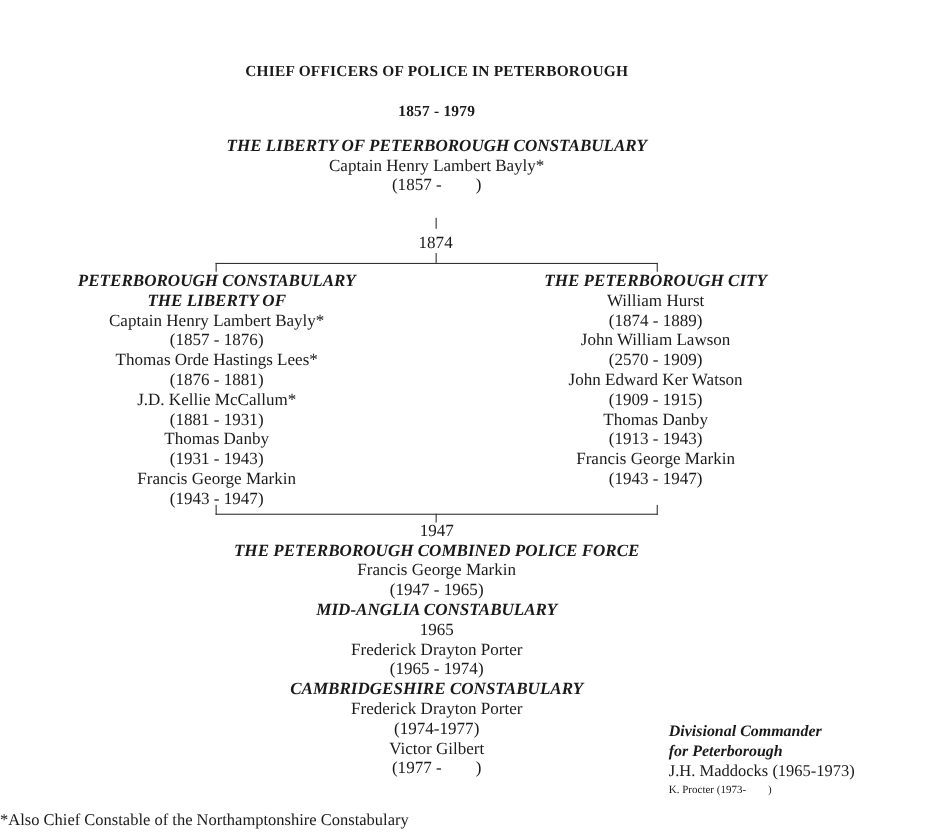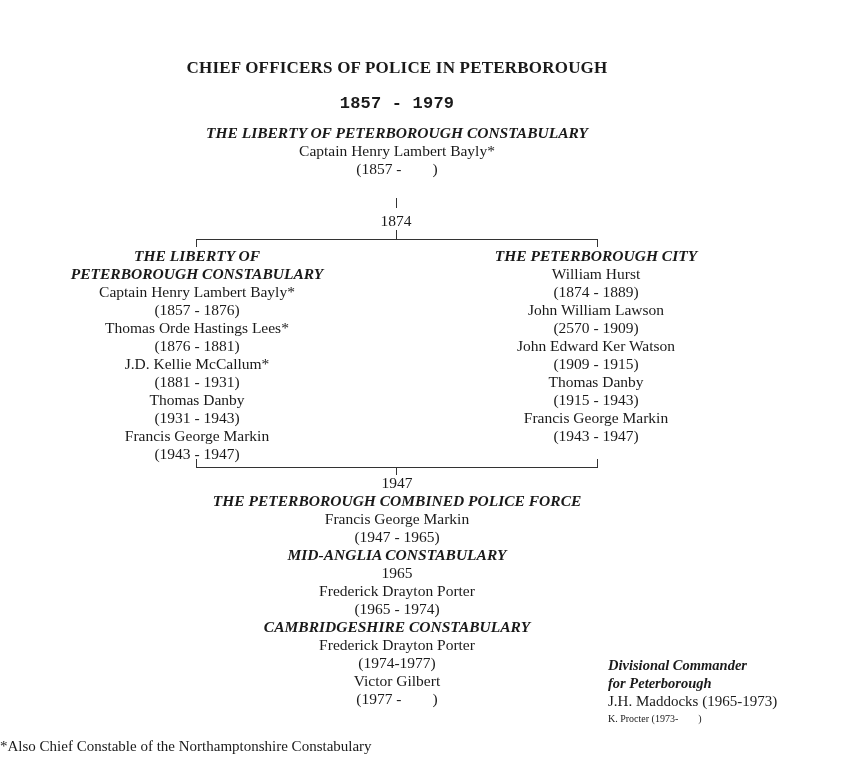--- a/index.html
+++ b/index.html
@@ -1,48 +1,48 @@
 <!DOCTYPE html>
 <html><head>
 <meta charset="utf-8">
 <style>
   html, body { margin:0; padding:0; }
   body { width:850px; height:758px; background:#ffffff; position:relative; overflow:hidden;
          font-family:"Liberation Serif","DejaVu Serif",serif; color:#1a1a1a; }
   .abs { position:absolute; }
   .center { text-align:center; }
-  .title { font-weight:bold; font-size:17px; letter-spacing:0.2px; }
+  .title { font-weight:bold; font-size:14px; letter-spacing:0.2px; }
   .b { font-weight:bold; font-size:15.5px; line-height:18px;font-style:italic; }
   .r { font-size:15.5px; line-height:18px; }
   .line { position:absolute; background:#333; }
   .block { position:absolute; text-align:center; }
   .block div { white-space:nowrap; }
 </style>
 </head>
 <body>
 
 <div class="abs title center" style="left:0;width:794px;top:58px;">CHIEF OFFICERS OF POLICE IN PETERBOROUGH</div>
-<div class="abs title center" style="left:0;width:794px;top:94px;font-family:Liberation Mono, monospace;">1857 - 1979</div>
+<div class="abs title center" style="left:0;width:794px;top:94px;">1857 - 1979</div>
 
 <div class="block" style="left:150px;width:494px;top:124px;">
   <div class="b">THE LIBERTY OF PETERBOROUGH CONSTABULARY</div>
   <div class="r">Captain Henry Lambert Bayly*</div>
   <div class="r" style="white-space:pre;">(1857 -        )</div>
 </div>
 
 <div class="line" style="left:396px;top:198px;width:1px;height:10px;"></div>
 <div class="abs r center" style="left:346px;width:100px;top:212px;">1874</div>
 <div class="line" style="left:396px;top:230px;width:1px;height:9px;"></div>
 <div class="line" style="left:196px;top:239px;width:402px;height:1px;"></div>
 <div class="line" style="left:196px;top:239px;width:1px;height:8px;"></div>
 <div class="line" style="left:597px;top:239px;width:1px;height:8px;"></div>
 
 <div class="block" style="left:40px;width:314px;top:247px;">
+  <div class="b">PETERBOROUGH CONSTABULARY</div>
   <div class="b">THE LIBERTY OF</div>
-  <div class="b">PETERBOROUGH CONSTABULARY</div>
   <div class="r">Captain Henry Lambert Bayly*</div>
   <div class="r">(1857 - 1876)</div>
   <div class="r">Thomas Orde Hastings Lees*</div>
   <div class="r">(1876 - 1881)</div>
   <div class="r">J.D. Kellie McCallum*</div>
   <div class="r">(1881 - 1931)</div>
   <div class="r">Thomas Danby</div>
   <div class="r">(1931 - 1943)</div>
   <div class="r">Francis George Markin</div>
   <div class="r">(1943 - 1947)</div>
@@ -50,21 +50,21 @@
 
 <div class="block" style="left:446px;width:300px;top:247px;">
   <div class="b">THE PETERBOROUGH CITY</div>
   <div class="r">William Hurst</div>
   <div class="r">(1874 - 1889)</div>
   <div class="r">John William Lawson</div>
   <div class="r">(2570 - 1909)</div>
   <div class="r">John Edward Ker Watson</div>
   <div class="r">(1909 - 1915)</div>
   <div class="r">Thomas Danby</div>
-  <div class="r">(1915 - 1943)</div>
+  <div class="r">(1913 - 1943)</div>
   <div class="r">Francis George Markin</div>
   <div class="r">(1943 - 1947)</div>
 </div>
 
 <div class="line" style="left:196px;top:459px;width:1px;height:9px;"></div>
 <div class="line" style="left:597px;top:459px;width:1px;height:9px;"></div>
 <div class="line" style="left:196px;top:467px;width:402px;height:1px;"></div>
 <div class="line" style="left:396px;top:467px;width:1px;height:8px;"></div>
 
 <div class="block" style="left:150px;width:494px;top:474px;">

